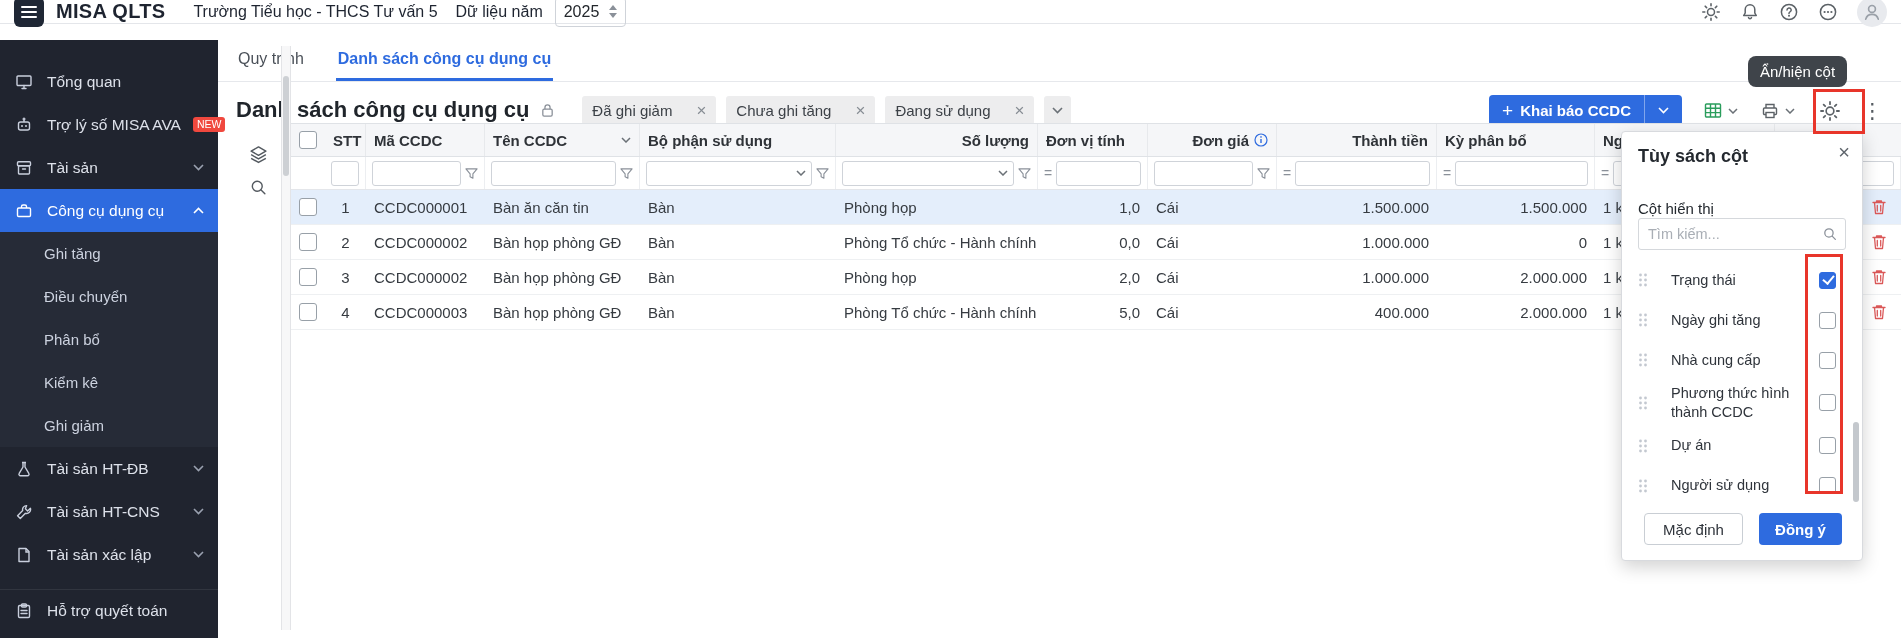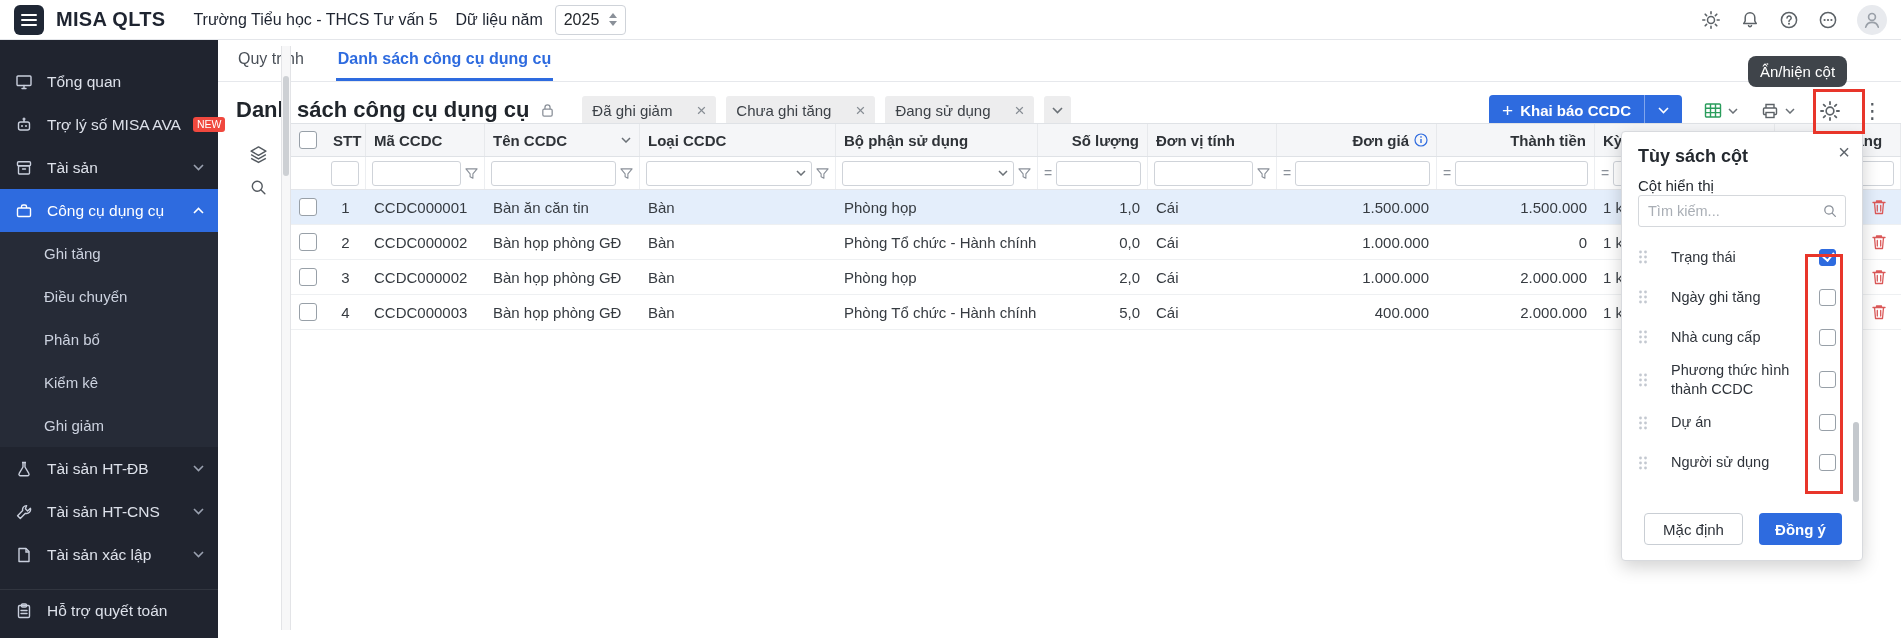--- a/index.html
+++ b/index.html
@@ -2,21 +2,21 @@
 <html><head>
 <meta charset="utf-8">
 <style>
   *{margin:0;padding:0;box-sizing:border-box}
   html,body{width:1901px;height:638px}
   body{position:relative;background:#fff;overflow:hidden;
        font-family:"Liberation Sans","DejaVu Sans",sans-serif;color:#2f3338}
   svg{display:block}
 
   
-  .topbar{position:absolute;left:0;top:0;width:1901px;height:40px;background:#fff;
+  .topbar{position:absolute;left:0;top:0;width:1901px;height:24px;background:#fff;
           border-bottom:1px solid #e4e6ea;display:flex;align-items:center;padding:0 14px;z-index:60}
   .burger{width:30px;height:30px;background:#1f2735;border-radius:6px;display:flex;flex-direction:column;
           justify-content:center;align-items:center;gap:3px;cursor:pointer;flex:none}
   .burger i{display:block;width:16px;height:2px;background:#fff;border-radius:1px}
   .logo{font-size:20px;font-weight:700;color:#1e2430;margin-left:12px;letter-spacing:.3px}
   .org{font-size:16px;color:#1e2430;margin-left:28px}
   .yearlbl{font-size:16px;color:#1e2430;margin-left:18px}
   .yearsel{margin-left:12px;height:30px;border:1px solid #cfd3d9;border-radius:4px;display:flex;
            align-items:center;padding:0 8px;gap:10px;cursor:pointer}
   .yearsel .yv{font-size:16px;color:#23272c}
@@ -119,21 +119,21 @@
            padding:7px 12px;border-radius:8px;z-index:45;white-space:nowrap}
   .redbox{position:absolute;border:3px solid #e8352a;z-index:50;pointer-events:none}
   .rb-gear{left:1595px;top:49px;width:52px;height:45px}
 
   
   .panel{position:absolute;left:1403px;top:91px;width:242px;height:430px;background:#fff;
          border:1px solid #d8dade;border-radius:4px;box-shadow:0 6px 18px rgba(0,0,0,.18);z-index:30;
          padding-top:14px}
   .pclose{position:absolute;top:10px;right:12px;font-size:20px;color:#5f656c;cursor:pointer;line-height:1}
   .ptitle2{font-size:18px;font-weight:600;color:#24292f;padding:0 16px;height:26px}
-  .psec{font-size:15px;color:#24292f;padding:0 16px;margin-top:5px;height:18px}
+  .psec{font-size:15px;color:#24292f;padding:0 16px;margin-top:28px;height:18px}
   .psearch{position:relative;margin:0 16px 0}
   .psearch input{width:100%;height:32px;border:1px solid #d5d8dc;border-radius:3px;padding:0 30px 0 9px;
                  font-family:inherit;font-size:14.5px;color:#333;outline:none}
   .psearch input::placeholder{color:#a9aeb5}
   .psearch-ic{position:absolute;right:8px;top:50%;transform:translateY(-50%);display:flex;cursor:pointer}
   .plist{margin-top:10px}
   .pitem{display:flex;align-items:center;gap:23px;min-height:40px;padding:4px 26px 4px 16px;cursor:pointer}
   .phandle{display:flex;cursor:grab;flex:none}
   .plabel{font-size:14.5px;color:#2f343b;line-height:1.3;flex:1}
   .pitem .cbx{margin-left:auto;width:17px;height:17px}
@@ -445,23 +445,20 @@
         </div>
         <div class="cell h">
           <span class="hlabel">Tên CCDC</span>
           <span class="hcaret">
             <svg width="10" height="6" viewBox="0 0 10 6">
               <path d="M1 1l4 4 4-4" fill="none" stroke="#6b7177" stroke-width="1.5"></path>
             </svg>
           </span>
         </div>
         <div class="cell h">
-          <span class="hlabel">Loại CCDC</span>
-        </div>
-        <div class="cell h">
           <span class="hlabel">Bộ phận sử dụng</span>
         </div>
         <div class="cell h r">
           <span class="hlabel">Số lượng</span>
         </div>
         <div class="cell h">
           <span class="hlabel">Đơn vị tính</span>
         </div>
         <div class="cell h r">
           <span class="hlabel">Đơn giá</span>

